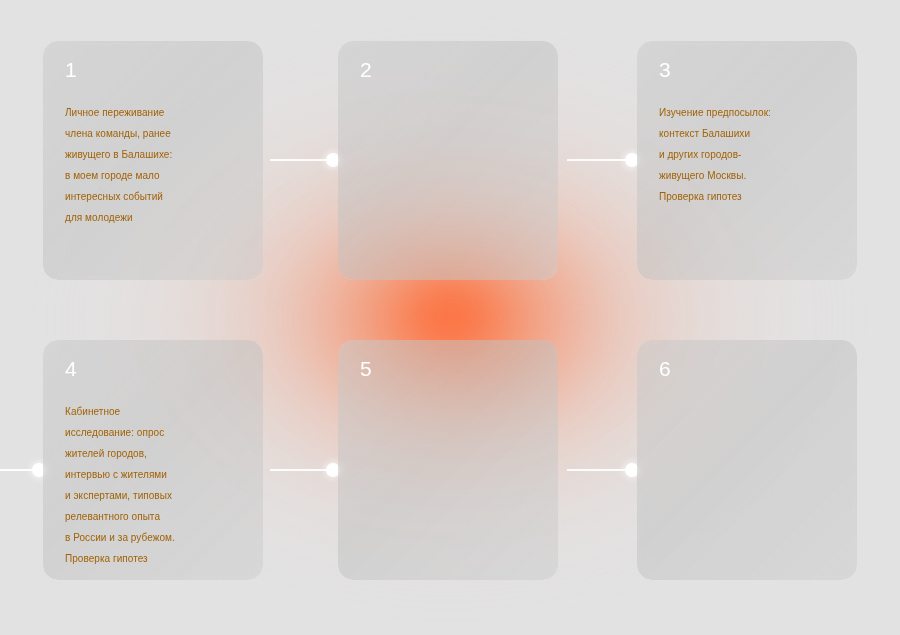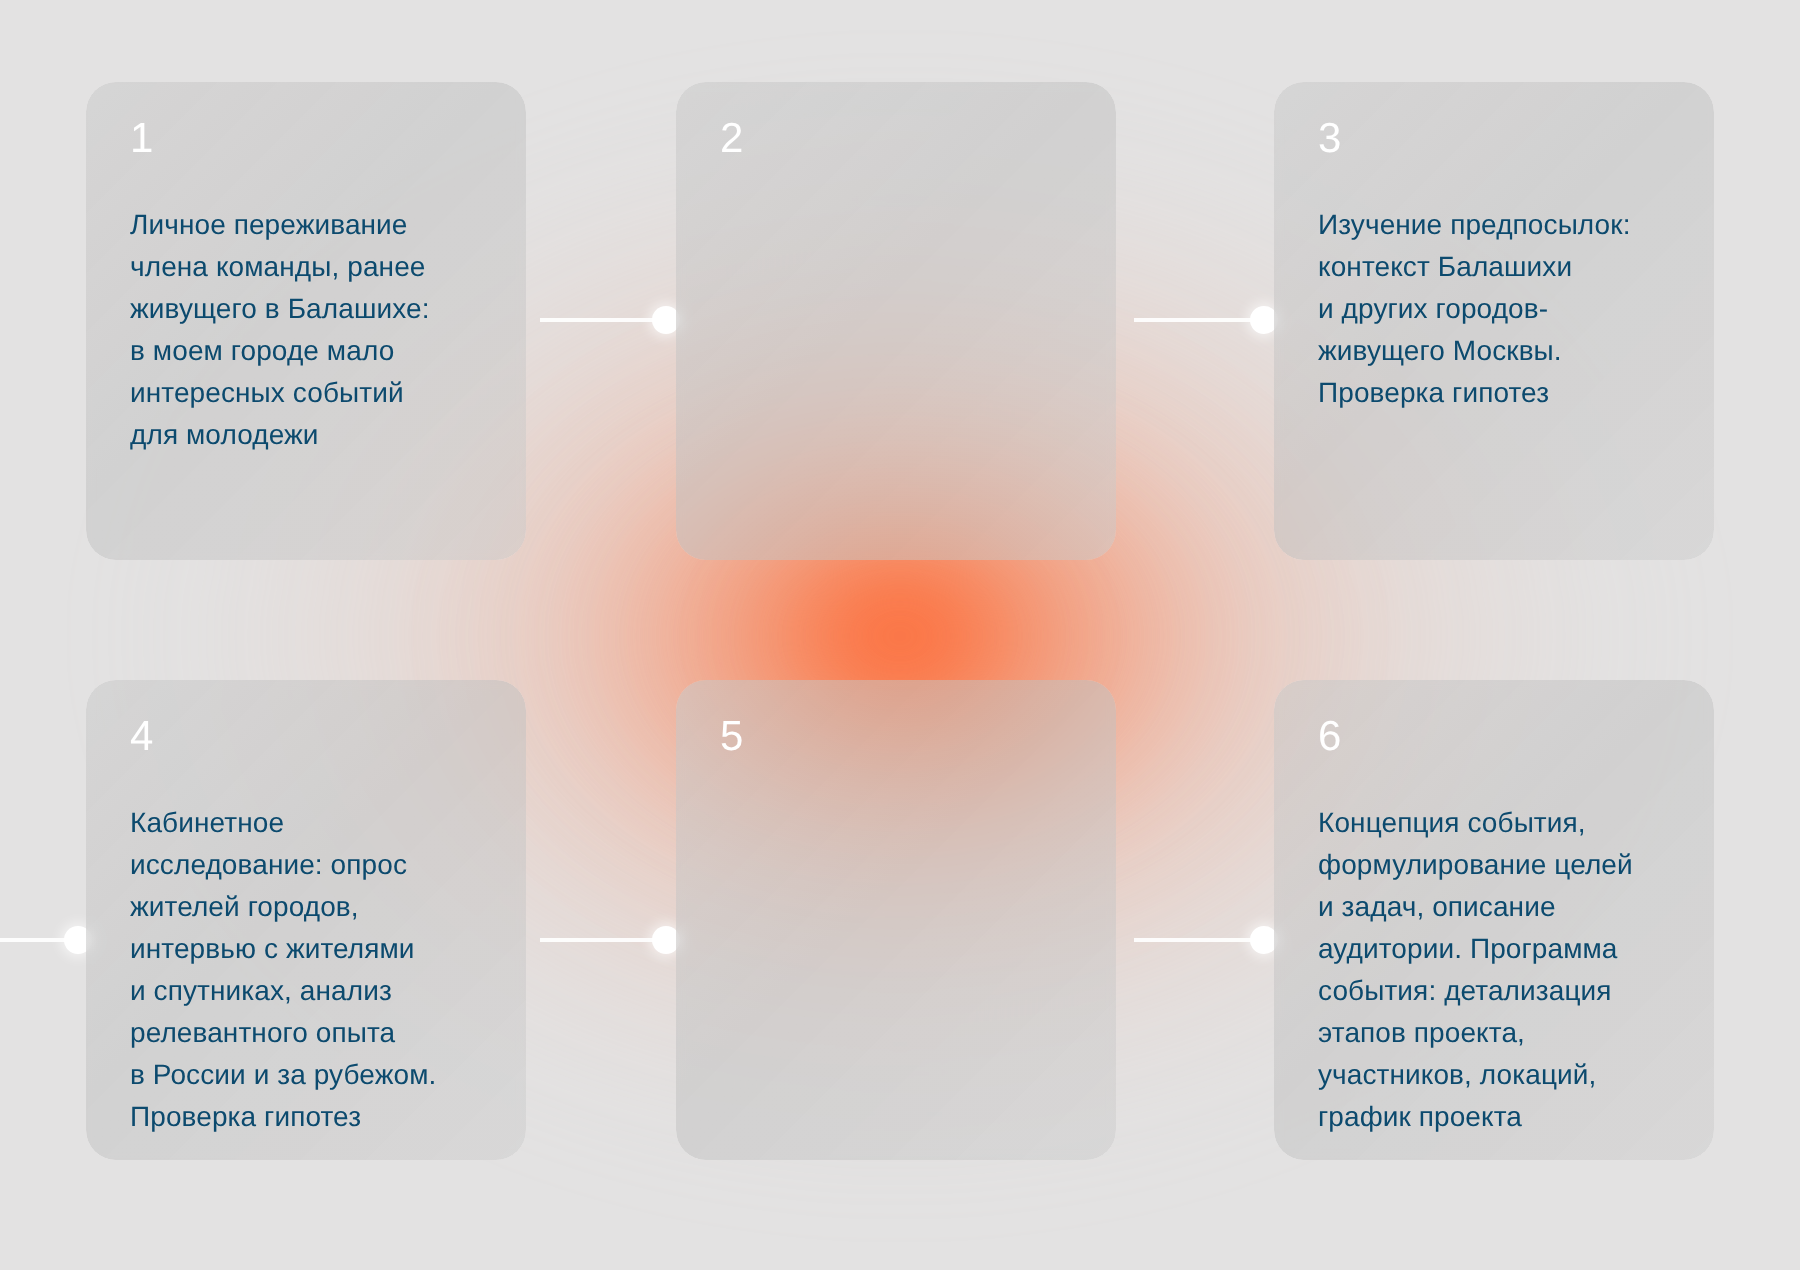--- a/index.html
+++ b/index.html
@@ -110,22 +110,22 @@
   }
   .card-number {
     color: #ffffff;
     font-size: 21px;
     font-weight: 400;
     line-height: 1;
     margin: 0 0 22px 0;
     letter-spacing: 0.2px;
   }
   .card-text {
-    color: #0c4a6e;
-    font-size: 14px;
+    color: #a16207;
+    font-size: 10px;
     line-height: 21px;
     margin: 0;
     white-space: pre-line;
     letter-spacing: 0.05px;
   }
 
   
   .row-top    { top: 41px; height: 239px; }
   .row-bottom { top: 340px; height: 240px; }
   .col-1 { left: 43px; }
@@ -185,40 +185,32 @@
     </div>
   </div>
 
   <div class="card row-bottom col-1">
     <div class="card-inner">
       <div class="card-number">4</div>
       <p class="card-text">Кабинетное
 исследование: опрос
 жителей городов,
 интервью с жителями
-и спутниках, анализ
+и экспертами, типовых
 релевантного опыта
 в России и за рубежом.
 Проверка гипотез</p>
     </div>
   </div>
 
   <div class="card row-bottom col-2">
     <div class="card-inner">
       <div class="card-number">5</div>
     </div>
   </div>
 
   <div class="card row-bottom col-3">
     <div class="card-inner">
       <div class="card-number">6</div>
-      <p class="card-text">Концепция события,
-формулирование целей
-и задач, описание
-аудитории. Программа
-события: детализация
-этапов проекта,
-участников, локаций,
-график проекта</p>
     </div>
   </div>
 
 </div>
 
 </body></html>

